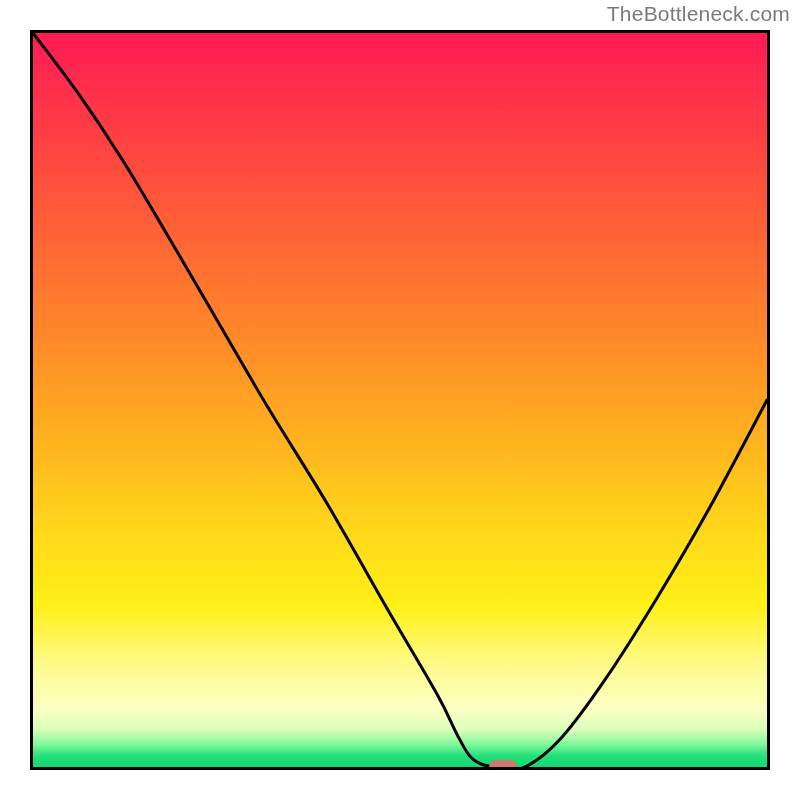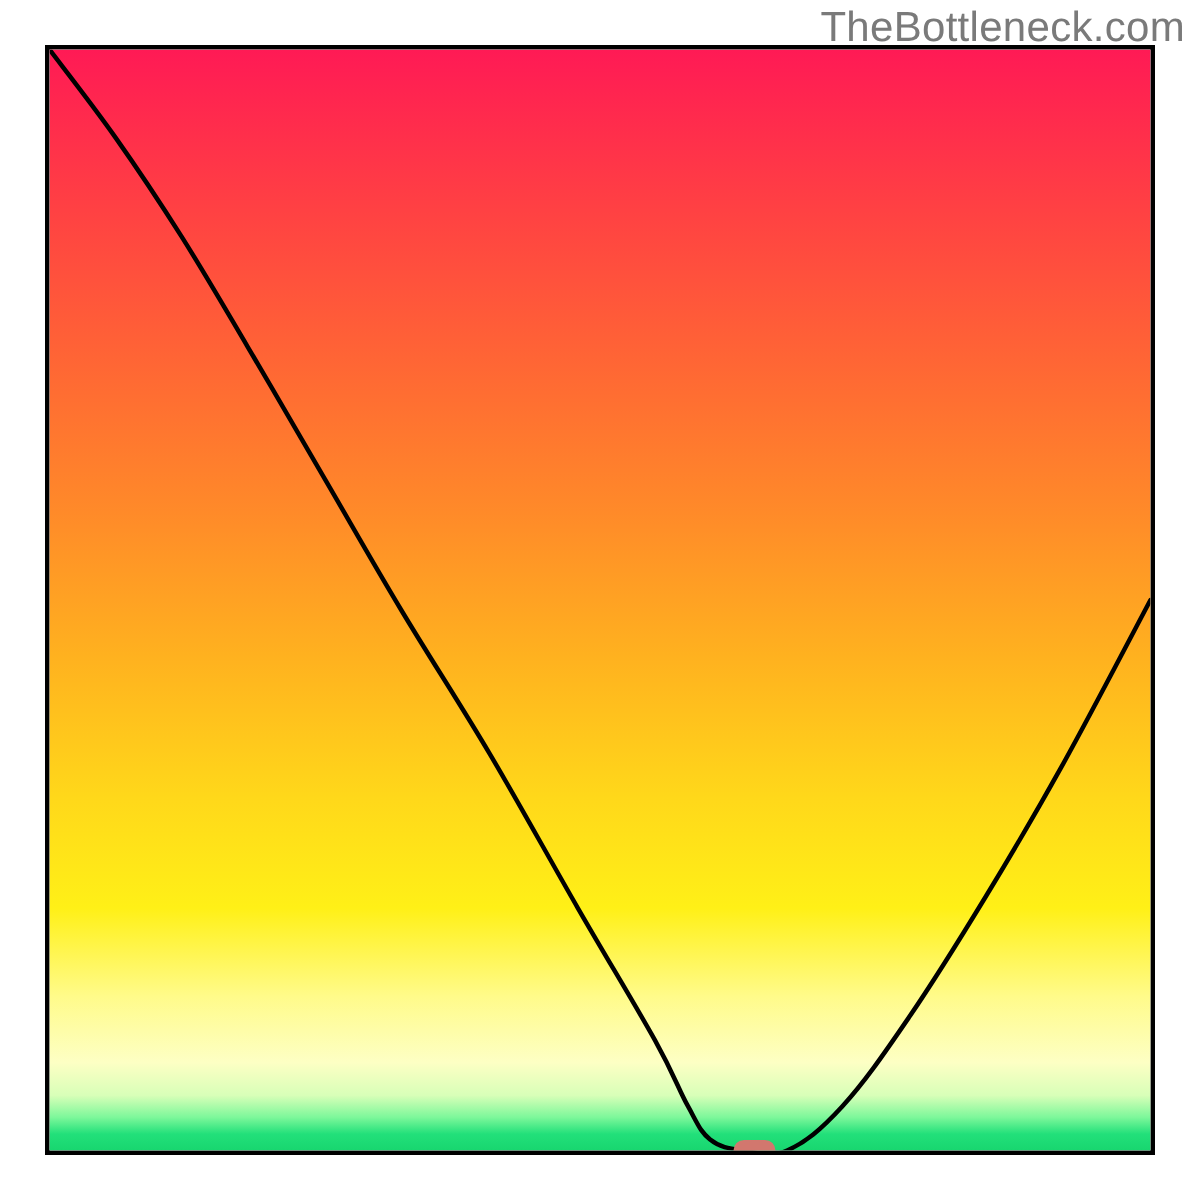--- a/index.html
+++ b/index.html
@@ -13,21 +13,21 @@
   .stage {
     position: relative;
     width: 800px;
     height: 800px;
   }
   
   .watermark {
     position: absolute;
     top: 2px;
     right: 10px;
-    font-size: 28px;
+    font-size: 21px;
     font-weight: 500;
     color: #7a7a7a;
     letter-spacing: 0.2px;
     z-index: 10;
   }
   
   .frame {
     position: absolute;
     left: 30px;
     top: 30px;

